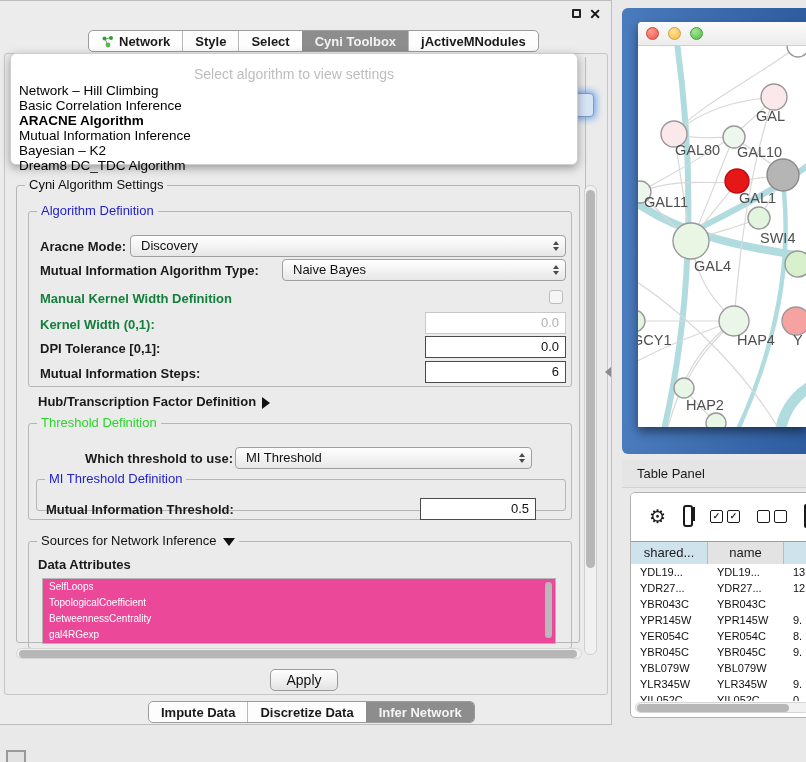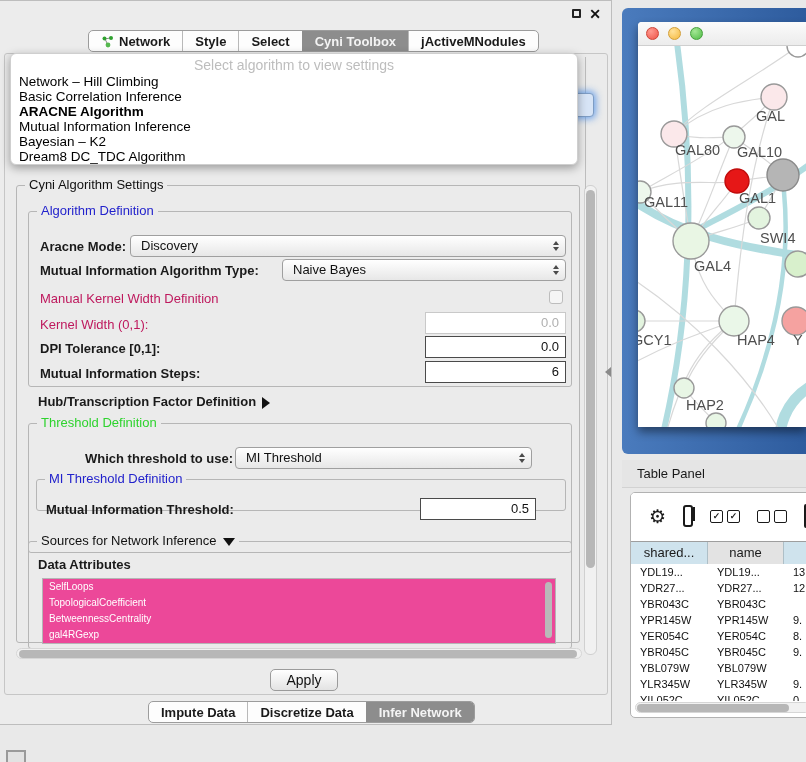--- a/index.html
+++ b/index.html
@@ -24,21 +24,21 @@
   
   .main-panel{left:4px;top:52px;width:604px;height:642px;background:#ebebeb;border:1px solid #c6c6c6;border-radius:3px}
 
   
   .gb{border:1px solid #b6b6b6;border-radius:3px;background:transparent}
   .gb-title{position:absolute;top:-9px;left:8px;background:#ebebeb;padding:0 4px;font-size:13px;white-space:nowrap}
   .t-blue{color:#2222cc}
   .t-green{color:#2ed32e}
 
   .lbl{font-weight:bold;color:#1a1a1a;white-space:nowrap}
-  .lbl-dis{font-weight:normal;color:#be185d;white-space:nowrap}
+  .lbl-dis{font-weight:bold;color:#15803d;white-space:nowrap}
 
   .combo{background:linear-gradient(#ffffff,#e7e7e7);border:1px solid #9f9f9f;border-radius:4px;
          height:22px;line-height:20px;padding-left:10px;font-size:13px;color:#111}
   .stepper{position:absolute;right:6px;top:50%;transform:translateY(-50%);display:flex;flex-direction:column;gap:2px}
   .stepper i{display:block;width:0;height:0;border-left:3.5px solid transparent;border-right:3.5px solid transparent}
   .stepper .up{border-bottom:4px solid #4a4a4a}
   .stepper .dn{border-top:4px solid #4a4a4a}
 
   .field{background:#fff;border:1px solid #4a4a4a;height:22px;line-height:20px;text-align:right;
          padding-right:6px;font-size:13px;color:#111}
@@ -58,21 +58,21 @@
   .vscroll{background:#f1f1f1;border:1px solid #d0d0d0;border-radius:6px}
   .vthumb{position:absolute;left:1px;width:9px;background:#b7b7b7;border-radius:5px}
   .hscroll{background:#f1f1f1;border:1px solid #d6d6d6;border-radius:6px}
   .hthumb{position:absolute;top:1px;height:8px;background:#b7b7b7;border-radius:5px}
 
   .btn{background:linear-gradient(#ffffff,#e3e3e3);border:1px solid #9b9b9b;border-radius:5px;
        text-align:center;font-size:14px;color:#111;line-height:20px}
 
   
   .popup{left:10px;top:52px;width:568px;height:112px;background:#fff;border:1px solid #cfcfcf;border-radius:6px;
-         box-shadow:0 3px 10px rgba(0,0,0,.35);z-index:10;padding-top:3px}
+         box-shadow:0 3px 10px rgba(0,0,0,.35);z-index:10;padding-top:12px}
   .popup-ph{text-align:center;color:#bdbdbd;font-size:14px;height:17px;line-height:17px}
   .dd-item{height:15px;line-height:15px;padding-left:8px;font-size:13.5px;color:#000;white-space:nowrap}
   .dd-item.dd-sel{font-weight:bold}
   .ghost-line{left:585px;top:56px;width:1px;height:132px;background:#bdbdbd;z-index:2}
   .ghost-combo{left:572px;top:92px;width:22px;height:24px;background:#d7e4f6;border:1px solid #7d9cc4;border-radius:4px;
                box-shadow:0 0 7px 2px rgba(92,152,233,.85);z-index:3}
 
   
   .net-win{left:622px;top:8px;width:184px;height:446px;background:linear-gradient(90deg,#4a7bbd,#2e5c9e);
            border-radius:6px 0 0 6px}
@@ -199,21 +199,21 @@
   <div class="abs lbl" style="left:40px;top:340px">DPI Tolerance [0,1]:</div>
   <div class="abs field" style="left:425px;top:335px;width:141px">0.0</div>
 
   <div class="abs lbl" style="left:40px;top:365px">Mutual Information Steps:</div>
   <div class="abs field" style="left:425px;top:360px;width:141px">6</div>
 
   <div class="abs lbl" style="left:38px;top:393px">
     <span>Hub/Transcription Factor Definition</span><span class="tri-r"></span>
   </div>
 
-  <div class="abs gb" style="left:28px;top:422px;width:544px;height:130px">
+  <div class="abs gb" style="left:28px;top:422px;width:544px;height:97px">
     <div class="gb-title t-green">Threshold Definition</div>
   </div>
   <div class="abs lbl" style="left:85px;top:450px">Which threshold to use:</div>
   <div class="abs combo" style="left:235px;top:446px;width:297px">
     <span>MI Threshold</span>
     <span class="stepper">
         <i class="up"></i>
         <i class="dn"></i>
       </span>
   </div>

